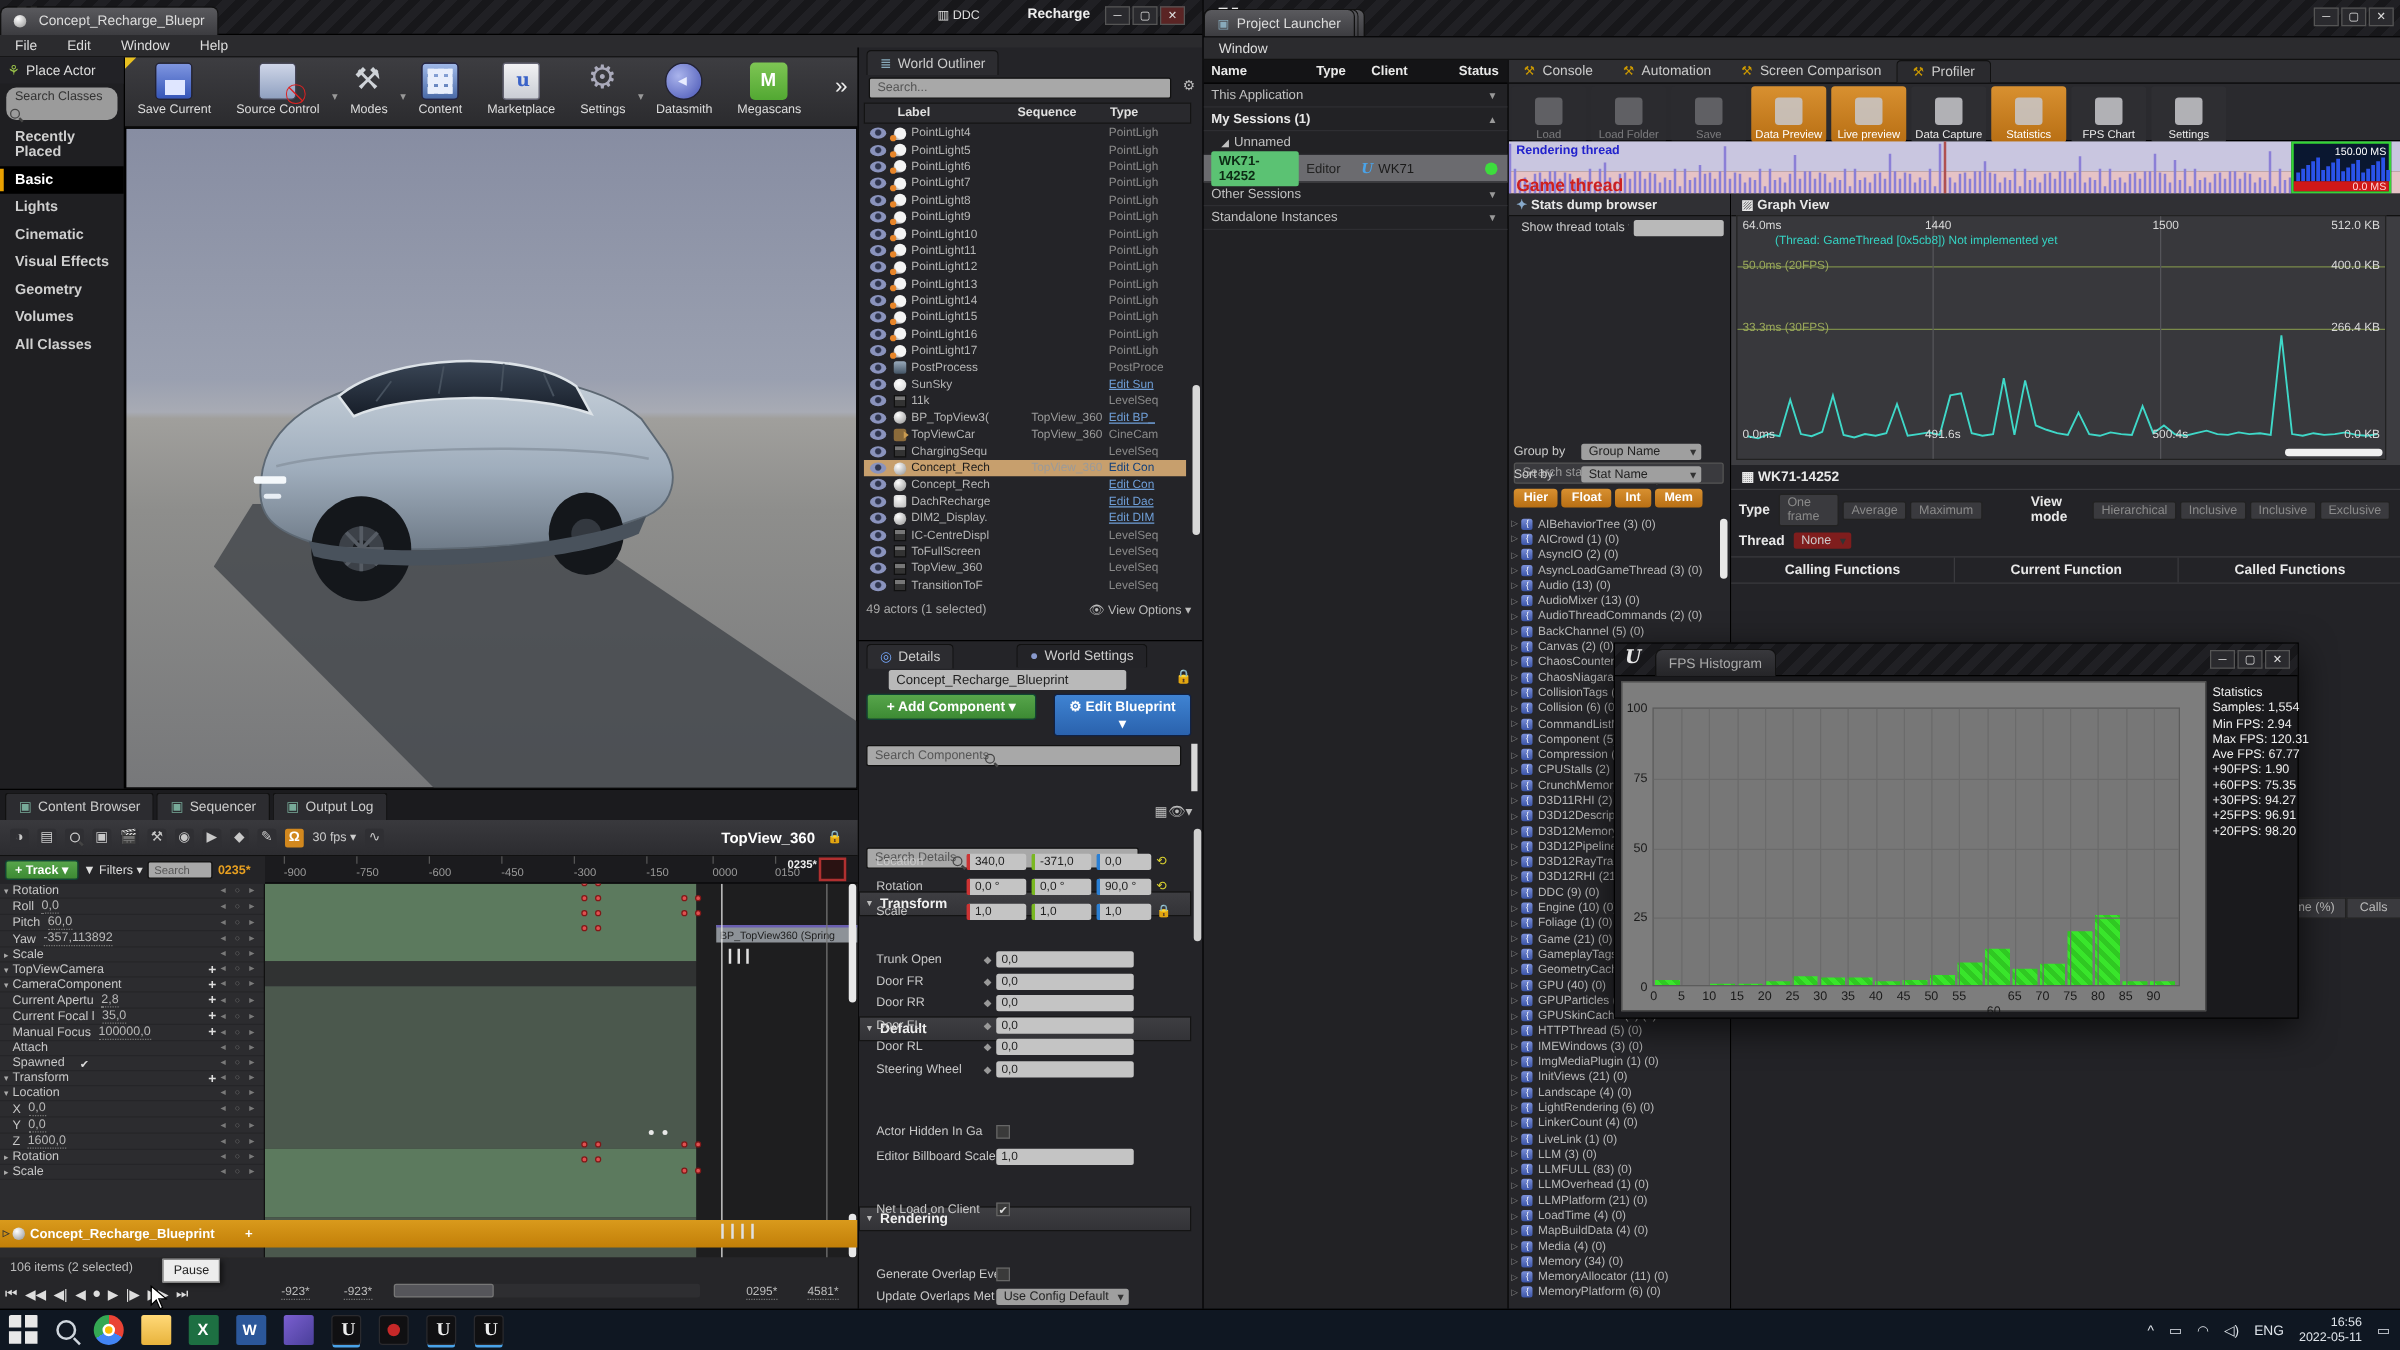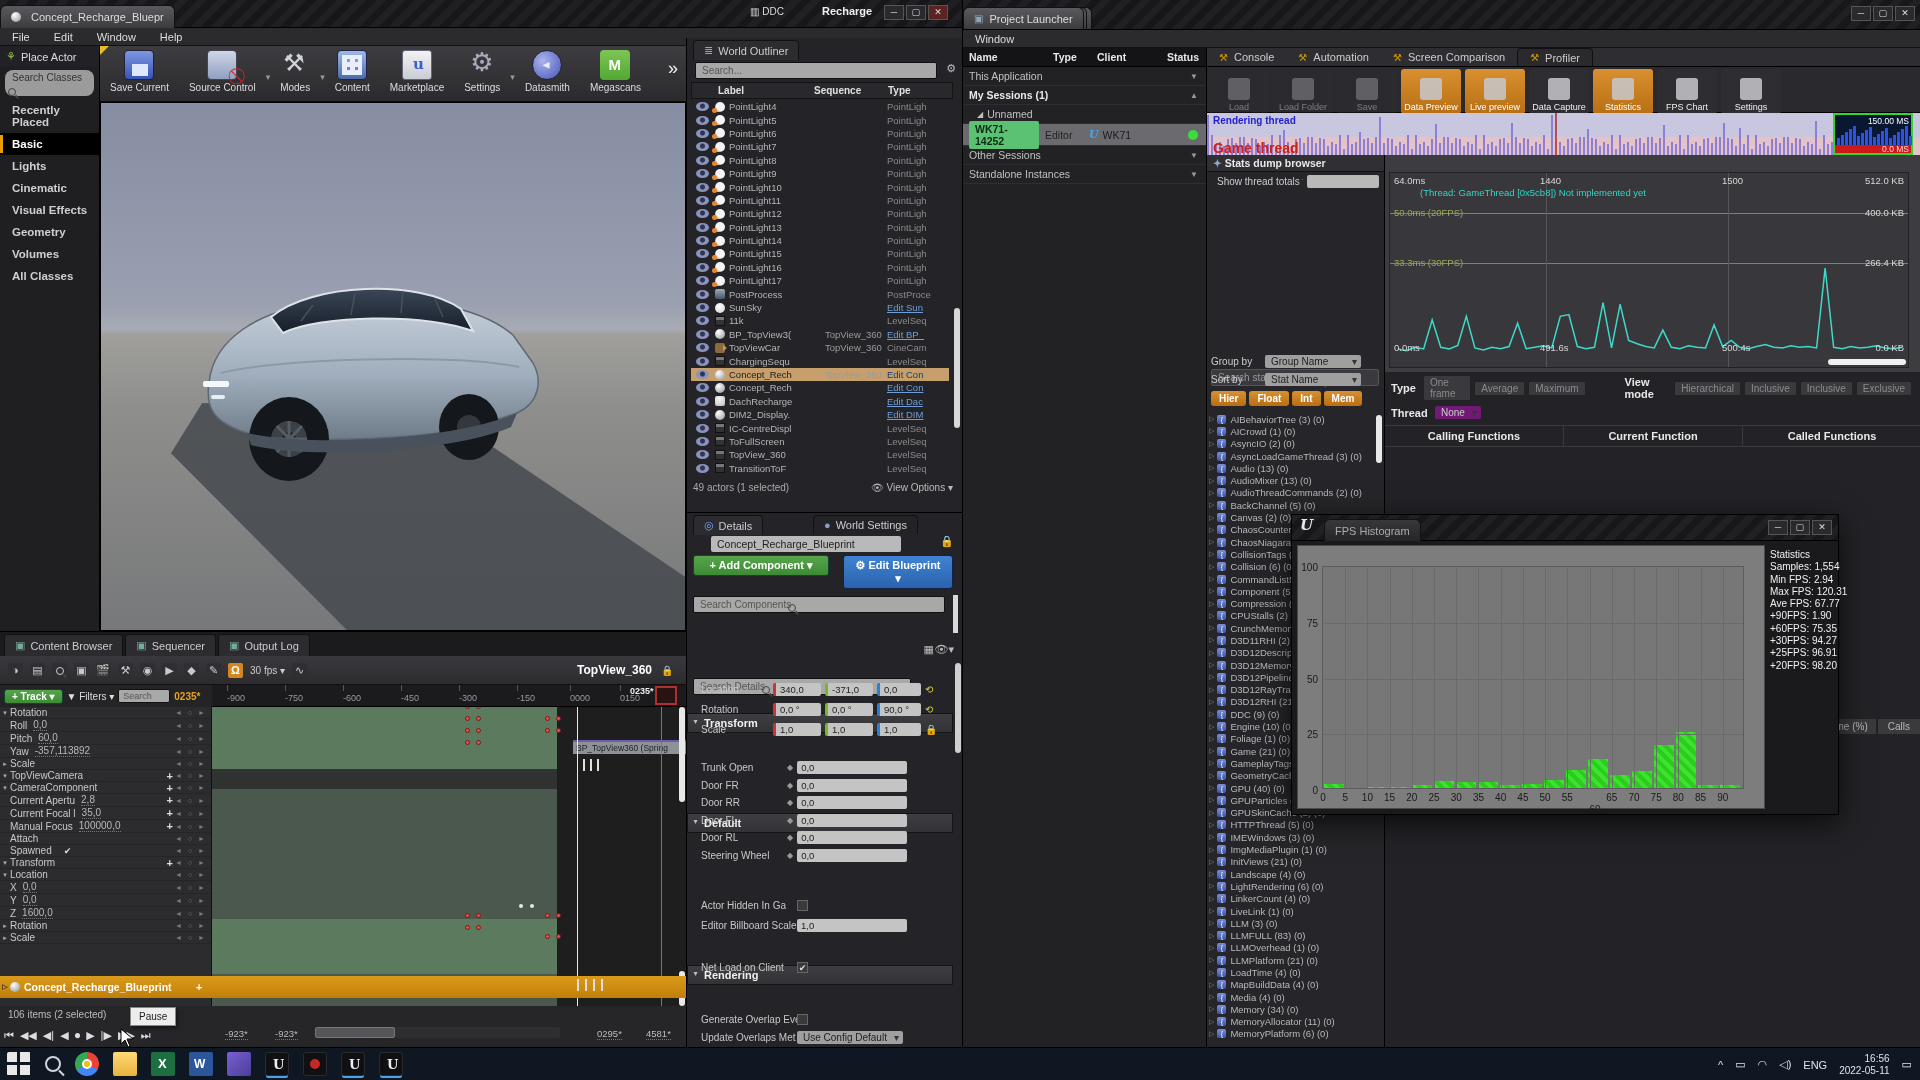--- a/index.html
+++ b/index.html
@@ -1466,20 +1466,24 @@
         </div>
         <div class="statgrp">
           <span class="sg-ic">{</span>
           <span>MemoryPlatform (6) (0)</span>
         </div>
     </div>
     <div class="abs" style="right:2px;top:260px;width:6px;height:48px;background:#e8e8e8;border-radius:3px"></div>
   </div>
 
   <div class="abs" style="left:422px;top:155px;width:536px;height:217px;background:#3d3d41">
+    <div style="background:#303034;border-bottom:1px solid #111;padding:2px 8px;font-size:10.5px;font-weight:bold;color:#e8e8e8">
+      <span>▨</span>
+      <span>Graph View</span>
+    </div>
     <div class="abs" style="left:4px;top:17px;width:520px;height:196px;background:#38383c;border:1px solid #222">
       <div class="abs" style="left:0;right:0;top:40px;height:1px;background:#7a8a4a"></div>
       <div class="abs" style="left:0;right:0;top:90px;height:1px;background:#7a8a4a"></div>
       <div class="abs" style="left:156px;top:0;bottom:0;width:1px;background:#55555a"></div>
       <div class="abs" style="left:338px;top:0;bottom:0;width:1px;background:#55555a"></div>
       <svg id="memsvg" width="520" height="196" style="position:absolute;left:0;top:0">
         <polyline id="memline" fill="none" stroke="#3fd8c8" stroke-width="1.5" points="8,175.96875 16.54237288135593,177.6875 25.084745762711865,174.25 33.6271186440678,175.96875 42.16949152542373,146.75 50.71186440677966,174.25 59.2542372881356,175.96875 67.79661016949153,172.53125 76.33898305084746,143.3125 84.88135593220339,174.9375 93.42372881355932,177 101.96610169491525,174.25 110.5084745762712,175.625 119.05084745762713,173.5625 127.59322033898306,150.1875 136.135593220339,175.625 144.67796610169492,174.25 153.22033898305085,172.875 161.76271186440678,174.9375 170.3050847457627,143.3125 178.84745762711864,141.59375 187.38983050847457,173.5625 195.9322033898305,175.625 204.47457627118644,174.25 213.0169491525424,129.5625 221.55932203389833,174.9375 230.10169491525426,131.28125 238.6440677966102,167.375 247.18644067796612,170.8125 255.72881355932205,173.5625 264.271186440678,174.9375 272.8135593220339,157.0625 281.35593220338984,174.25 289.8983050847458,175.625 298.4406779661017,172.875 306.98305084745766,174.25 315.52542372881356,174.9375 324.0677966101695,151.90625 332.6101694915254,173.5625 341.1525423728814,167.375 349.6949152542373,174.25 358.23728813559325,175.625 366.77966101694915,173.5625 375.3220338983051,171.5 383.864406779661,174.25 392.40677966101697,174.9375 400.9491525423729,172.875 409.49152542372883,174.25 418.0338983050848,173.5625 426.5762711864407,174.9375 435.11864406779665,95.1875 443.66101694915255,174.25 452.2033898305085,175.625 460.7457627118644,173.5625 469.2881355932204,174.9375 477.8305084745763,174.25 486.37288135593224,172.875 494.91525423728814,174.9375 503.4576271186441,175.625 512,174.25"></polyline>
       </svg>
       <span class="glabel abs" style="left:4px;top:2px">64.0ms</span>
       <span class="glabel olive abs" style="left:4px;top:34px">50.0ms (20FPS)</span>
@@ -1492,34 +1496,38 @@
       <span class="glabel abs" style="right:4px;top:84px">266.4 KB</span>
       <span class="glabel abs" style="right:4px;bottom:14px">0.0 KB</span>
       <span class="glabel abs" style="left:150px;bottom:14px">491.6s</span>
       <span class="glabel abs" style="left:332px;bottom:14px">500.4s</span>
       <span class="abs" style="left:30px;top:14px;font-size:9.5px;color:#35d4c4">(Thread: GameThread [0x5cb8]) Not implemented yet</span>
       <div class="abs" style="right:2px;bottom:2px;width:78px;height:6px;background:#f0f0f0;border-radius:3px"></div>
     </div>
   </div>
 
   <div class="abs" style="left:422px;top:372px;width:536px;height:675px;background:#232327">
+    <div style="padding:3px 8px;font-size:11px;font-weight:bold;color:#e8e8e8;border-bottom:1px solid #3a3a3e">
+      <span>▦</span>
+      <span>WK71-14252</span>
+    </div>
     <div style="display:flex;align-items:center;padding:3px 6px">
       <span style="font-size:11px;font-weight:bold;color:#e8e8e8;width:44px">Type</span>
       <span class="gchip">One frame</span>
         <span class="gchip">Average</span>
         <span class="gchip">Maximum</span>
       <span style="font-size:11px;font-weight:bold;color:#e8e8e8;margin:0 8px 0 36px">View mode</span>
       <span class="gchip">Hierarchical</span>
         <span class="gchip">Inclusive</span>
         <span class="gchip">Inclusive</span>
         <span class="gchip">Exclusive</span>
     </div>
     <div style="display:flex;align-items:center;padding:2px 6px">
       <span style="font-size:11px;font-weight:bold;color:#e8e8e8;width:44px">Thread</span>
-      <span class="dd" style="background:#701a75;color:#ccc">None</span>
+      <span class="dd" style="background:#7f1d1d;color:#ccc">None</span>
     </div>
     <div style="display:flex;margin-top:4px;border-top:1px solid #3a3a3e;border-bottom:1px solid #3a3a3e">
       <span style="flex:1;text-align:center;font-size:11px;font-weight:bold;color:#e8e8e8;padding:4px;border-right:1px solid #3a3a3e">Calling Functions</span>
       <span style="flex:1;text-align:center;font-size:11px;font-weight:bold;color:#e8e8e8;padding:4px;border-right:1px solid #3a3a3e">Current Function</span>
       <span style="flex:1;text-align:center;font-size:11px;font-weight:bold;color:#e8e8e8;padding:4px">Called Functions</span>
     </div>
     <div class="abs" style="right:0;top:346px;display:flex">
       <span style="background:#3a3a3e;border:1px solid #222;color:#bbb;font-size:10px;padding:2px 8px">me (%)</span>
       <span style="background:#3a3a3e;border:1px solid #222;color:#bbb;font-size:10px;padding:2px 10px">Calls</span>
     </div>

